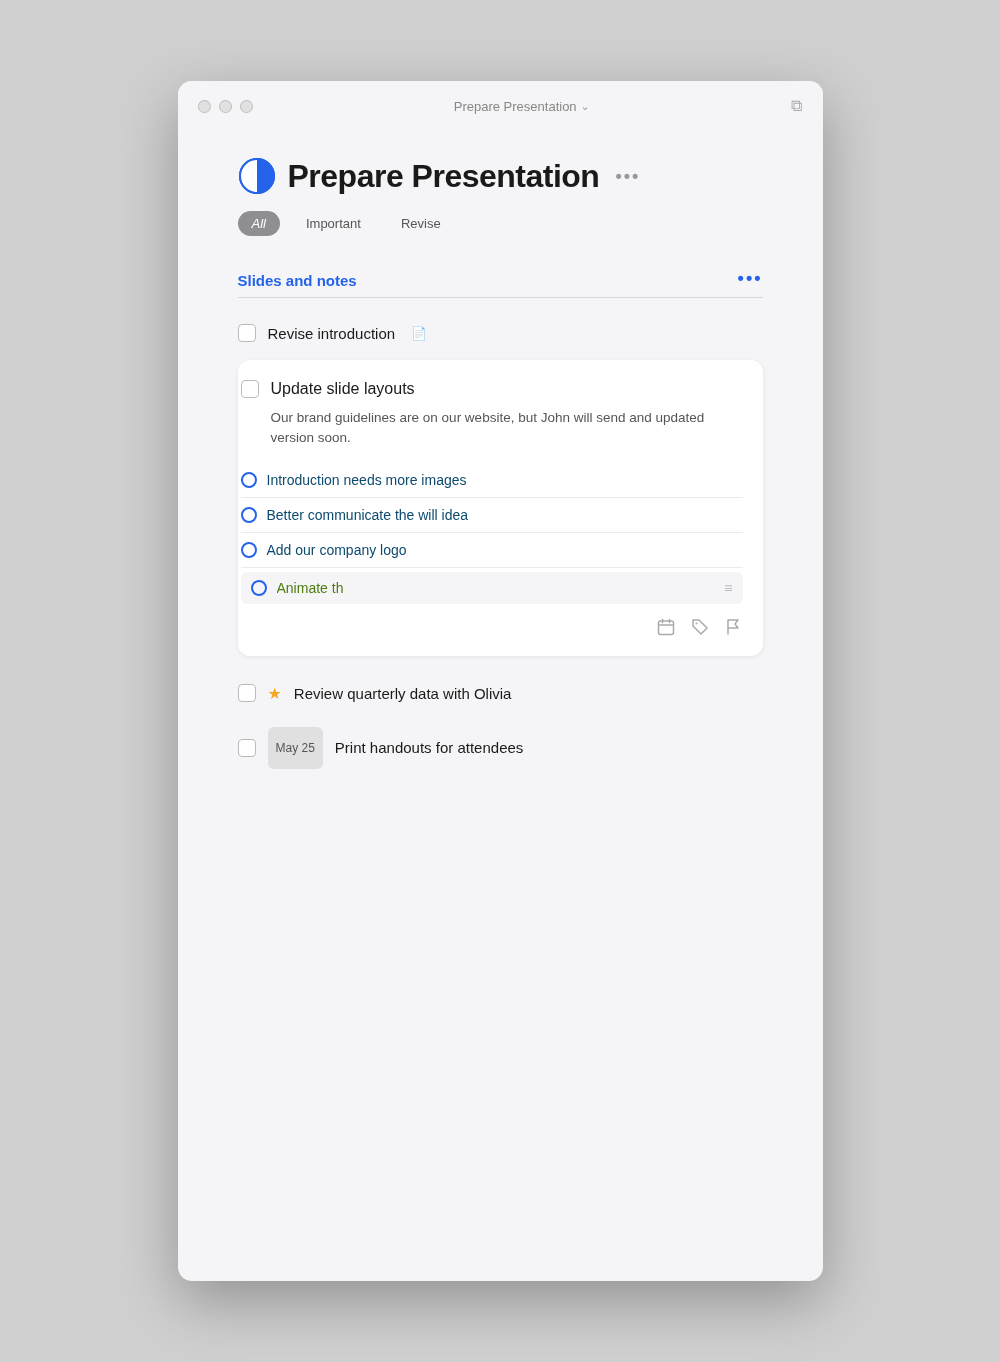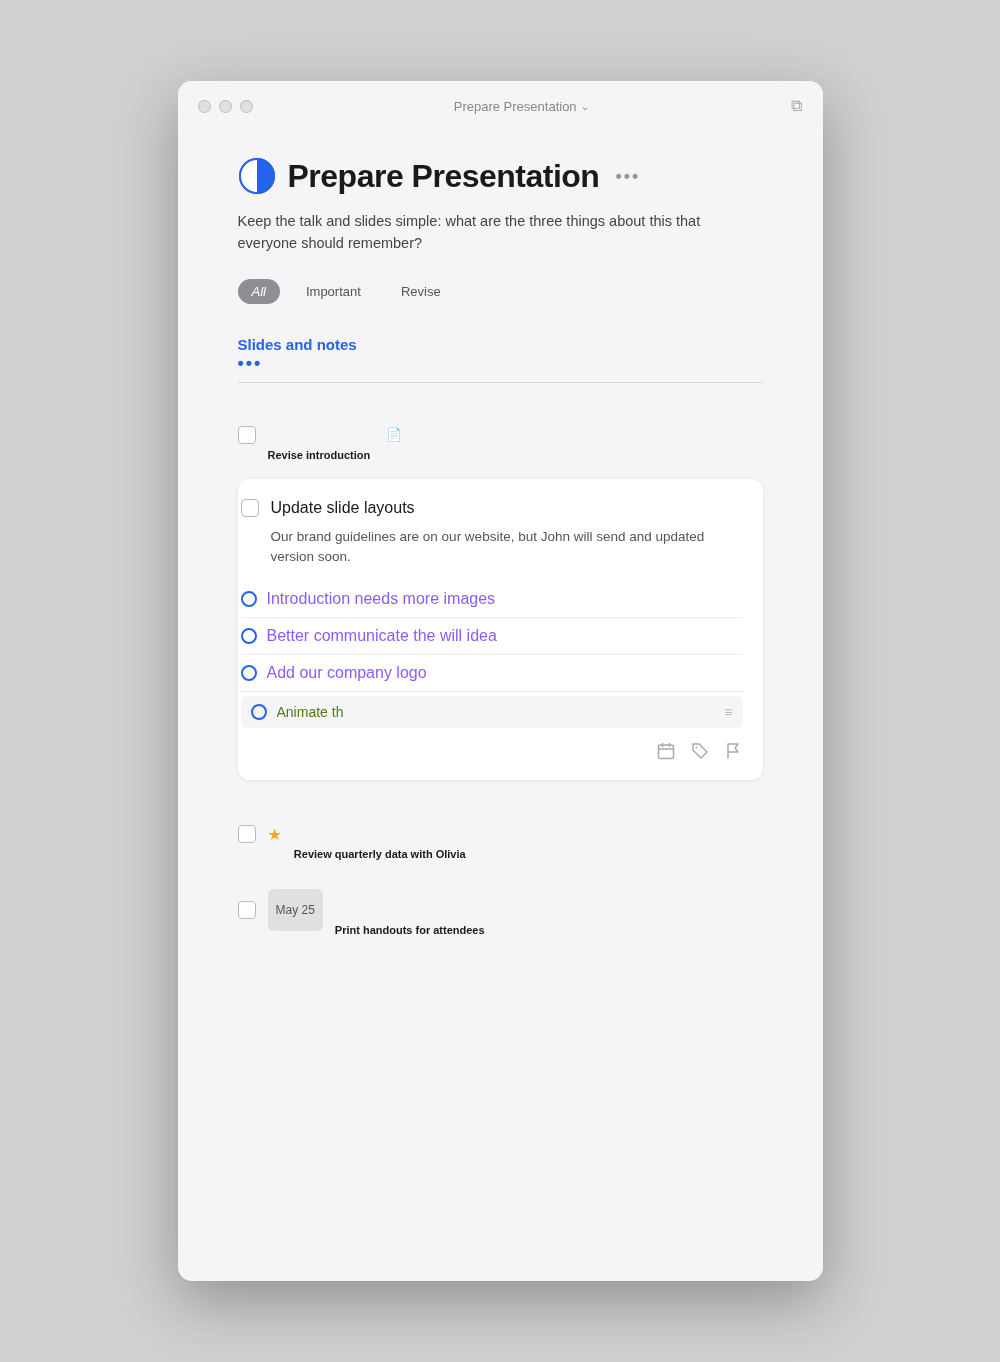--- a/index.html
+++ b/index.html
@@ -133,24 +133,23 @@
       font-style: italic;
     }
 
     .filter-btn.inactive {
       background: transparent;
       color: #555;
     }
 
     .section-header {
       display: flex;
-      align-items: flex-start;
+      align-items: flex-end;
       justify-content: space-between;
       margin-bottom: 8px;
-      flex-direction: column;
     }
 
     .section-title {
       font-size: 15px;
       font-weight: 600;
       color: #2563eb;
     }
 
     .section-more {
       color: #2563eb;
@@ -177,24 +176,23 @@
       width: 18px;
       height: 18px;
       border: 1.5px solid #bbb;
       border-radius: 4px;
       flex-shrink: 0;
       background: white;
       cursor: pointer;
     }
 
     .task-label {
-      font-size: 11px;
+      font-size: 15px;
       color: #1a1a1a;
-      font-weight: 700;
-      margin-top: 40px;
+      font-weight: 400;
     }
 
     .doc-icon {
       color: #aaa;
       font-size: 13px;
       margin-left: 4px;
     }
 
     .expanded-task-card {
       background: white;
@@ -240,22 +238,22 @@
     .subtask-circle {
       width: 16px;
       height: 16px;
       border-radius: 50%;
       border: 2px solid #2563eb;
       flex-shrink: 0;
       background: transparent;
     }
 
     .subtask-label {
-      font-size: 16px;
-      color: #8b5cf6;
+      font-size: 14px;
+      color: #0c4a6e;
     }
 
     .subtask-input-row {
       display: flex;
       align-items: center;
       gap: 10px;
       padding: 9px 0;
       background: #f5f5f7;
       border-radius: 6px;
       padding: 8px 10px;
@@ -341,21 +339,20 @@
       <svg class="project-icon" viewBox="0 0 38 38" xmlns="http://www.w3.org/2000/svg">
         <circle cx="19" cy="19" r="17" fill="none" stroke="#2563eb" stroke-width="2"></circle>
         <path d="M19 2 A17 17 0 0 1 19 36 Z" fill="#2563eb"></path>
         <path d="M19 2 A17 17 0 0 0 19 36 Z" fill="white"></path>
         <circle cx="19" cy="19" r="17" fill="none" stroke="#2563eb" stroke-width="2"></circle>
       </svg>
       <h1 class="page-title">Prepare Presentation</h1>
       <span class="more-btn">•••</span>
     </div>
 
-    <p class="page-description">Keep the talk and slides simple: what are the three things about this that everyone should remember?</p>
 
     <div class="filter-bar">
       <button class="filter-btn active">All</button>
       <button class="filter-btn inactive">Important</button>
       <button class="filter-btn inactive">Revise</button>
     </div>
 
     <div class="section-header">
       <span class="section-title">Slides and notes</span>
       <span class="section-more">•••</span>

